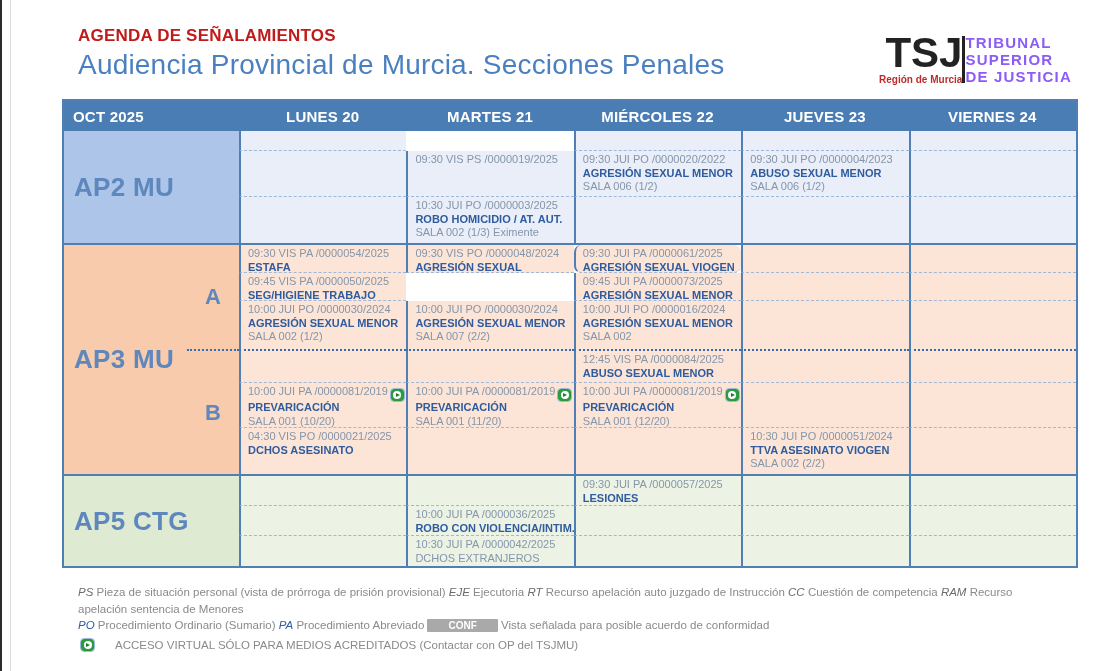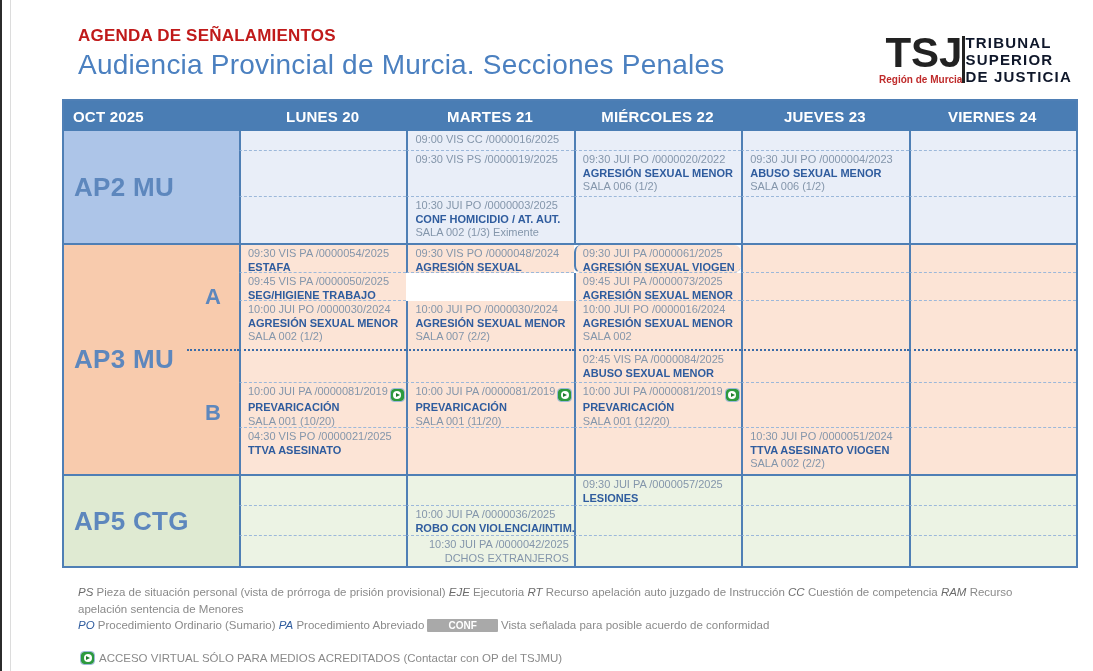--- a/index.html
+++ b/index.html
@@ -19,21 +19,21 @@
   
   .hdr{padding:26px 0 0 16px;display:flex;justify-content:space-between;align-items:flex-start}
   .eyebrow{font-size:17px;font-weight:bold;color:var(--title-red);letter-spacing:.2px}
   .page-title{font-size:28px;font-weight:400;color:var(--title-blue);margin-top:3px;letter-spacing:.2px}
   .logo{display:flex;align-items:stretch;margin:8px 6px 0 0}
   .logo-left{display:flex;flex-direction:column;align-items:flex-end}
   .logo-tsj{font-size:42px;font-weight:bold;color:#222;line-height:38px;letter-spacing:0px}
   .logo-region{font-size:10px;font-weight:bold;color:#bf2b2b;margin-top:2px}
   .logo-bar{width:3px;background:#222;margin:2px 0}
   .logo-right{display:flex;flex-direction:column;justify-content:center;gap:0}
-  .logo-right span{font-size:15px;font-weight:bold;color:#0f172a;letter-spacing:1.2px;line-height:17px}
+  .logo-right span{font-size:15px;font-weight:bold;color:#8b5cf6;letter-spacing:1.2px;line-height:17px}
 
   
   .agenda{margin-top:14px;border:2px solid var(--blue-border)}
   .thead{display:grid;grid-template-columns:175px repeat(5,1fr);background:var(--header-bg);height:30px;align-items:center}
   .thead .th{color:#fff;font-weight:bold;font-size:15px;text-align:center;letter-spacing:.2px}
   .thead .th.month{text-align:left;padding-left:9px}
 
   .section{display:grid;grid-template-columns:123px 52px repeat(5,1fr)}
   .section + .section{border-top:2px solid var(--blue-border)}
   .sec-label{display:flex;align-items:center;padding-left:10px;font-size:26px;font-weight:bold;color:var(--label-text);letter-spacing:.3px}
@@ -50,21 +50,21 @@
   .ln{font-size:11px;line-height:13.5px;white-space:nowrap}
   .ln.meta,.ln.meta2{color:var(--meta-text)}
   .ln.desc{color:var(--desc-text);font-weight:bold}
 
   
   .legend{margin-top:16px;padding-left:16px;width:1000px;color:var(--legend-text);font-size:11.5px;line-height:16.5px}
   .ab{font-style:italic;font-weight:normal}
   .ab.g{color:#6b6b6b}
   .ab.b{color:var(--desc-text)}
   .conf-badge{background:var(--conf-bg);color:#fff;font-weight:bold;font-size:10px;padding:1px 21px;border-radius:1px}
-  .lg3{display:flex;align-items:center;gap:5px;margin-top:15px}
+  .lg3{display:flex;align-items:center;gap:21px;margin-top:2px}
 
   
   .v-icon{display:inline-flex;align-items:center;justify-content:center;width:13px;height:12px;background:var(--icon-green);
     border:1px solid #14632209;outline:1px solid #9cb8da;border-radius:3px;vertical-align:-2px;margin-left:3px;flex:none}
   .vi-c{display:flex;align-items:center;justify-content:center;width:8px;height:8px;background:#fff;border-radius:50%}
   .vi-t{width:0;height:0;border-left:4px solid #1d7a2c;border-top:2.5px solid transparent;border-bottom:2.5px solid transparent;margin-left:1px}
 </style>
 </head>
 <body>
 
@@ -98,23 +98,20 @@
       <div class="th">LUNES 20</div>
       <div class="th">MARTES 21</div>
       <div class="th">MIÉRCOLES 22</div>
       <div class="th">JUEVES 23</div>
       <div class="th">VIERNES 24</div>
     </div>
     <div id="sections">
         <div class="section s-ap2" style="grid-template-rows: 20px 46px 46px;">
           <div class="sec-label" style="grid-area: 1 / 1 / 4 / 3;">AP2 MU</div>
           <div class="cell rb" style="grid-area: 1 / 3 / 2 / 4;"></div>
-          <div class="cell rb" style="grid-area: 1 / 4 / 2 / 5;">
-            <div class="ln meta">09:00 VIS CC /0000016/2025</div>
-          </div>
           <div class="cell rb" style="grid-area: 1 / 5 / 2 / 6;"></div>
           <div class="cell rb" style="grid-area: 1 / 6 / 2 / 7;"></div>
           <div class="cell rb" style="grid-area: 1 / 7 / 2 / 8;"></div>
           <div class="cell rb" style="grid-area: 2 / 3 / 3 / 4;"></div>
           <div class="cell rb" style="grid-area: 2 / 4 / 3 / 5;">
             <div class="ln meta">09:30 VIS PS /0000019/2025</div>
           </div>
           <div class="cell rb" style="grid-area: 2 / 5 / 3 / 6;">
             <div class="ln meta">09:30 JUI PO /0000020/2022</div>
             <div class="ln desc">AGRESIÓN SEXUAL MENOR</div>
@@ -122,21 +119,21 @@
           </div>
           <div class="cell rb" style="grid-area: 2 / 6 / 3 / 7;">
             <div class="ln meta">09:30 JUI PO /0000004/2023</div>
             <div class="ln desc">ABUSO SEXUAL MENOR</div>
             <div class="ln meta">SALA 006 (1/2)</div>
           </div>
           <div class="cell rb" style="grid-area: 2 / 7 / 3 / 8;"></div>
           <div class="cell" style="grid-area: 3 / 3 / 4 / 4;"></div>
           <div class="cell" style="grid-area: 3 / 4 / 4 / 5;">
             <div class="ln meta">10:30 JUI PO /0000003/2025</div>
-            <div class="ln desc">CONF HOMICIDIO / AT. AUT.</div>
+            <div class="ln desc">ROBO HOMICIDIO / AT. AUT.</div>
             <div class="ln meta">SALA 002 (1/3) Eximente</div>
           </div>
           <div class="cell" style="grid-area: 3 / 5 / 4 / 6;"></div>
           <div class="cell" style="grid-area: 3 / 6 / 4 / 7;"></div>
           <div class="cell" style="grid-area: 3 / 7 / 4 / 8;"></div>
         </div>
         <div class="section s-ap3" style="grid-template-rows: 28px 28px 50px 32px 45px 46px;">
           <div class="sec-label" style="grid-area: 1 / 1 / 7 / 2;">AP3 MU</div>
           <div class="sub-label divider" style="grid-area: 1 / 2 / 4 / 3;">A</div>
           <div class="sub-label" style="grid-area: 4 / 2 / 7 / 3;">B</div>
@@ -180,21 +177,21 @@
           <div class="cell divider" style="grid-area: 3 / 5 / 4 / 6;">
             <div class="ln meta">10:00 JUI PO /0000016/2024</div>
             <div class="ln desc">AGRESIÓN SEXUAL MENOR</div>
             <div class="ln meta">SALA 002</div>
           </div>
           <div class="cell divider" style="grid-area: 3 / 6 / 4 / 7;"></div>
           <div class="cell divider" style="grid-area: 3 / 7 / 4 / 8;"></div>
           <div class="cell rb" style="grid-area: 4 / 3 / 5 / 4;"></div>
           <div class="cell rb" style="grid-area: 4 / 4 / 5 / 5;"></div>
           <div class="cell rb" style="grid-area: 4 / 5 / 5 / 6;">
-            <div class="ln meta">02:45 VIS PA /0000084/2025</div>
+            <div class="ln meta">12:45 VIS PA /0000084/2025</div>
             <div class="ln desc">ABUSO SEXUAL MENOR</div>
           </div>
           <div class="cell rb" style="grid-area: 4 / 6 / 5 / 7;"></div>
           <div class="cell rb" style="grid-area: 4 / 7 / 5 / 8;"></div>
           <div class="cell rb" style="grid-area: 5 / 3 / 6 / 4;">
             <div class="ln meta">10:00 JUI PA /0000081/2019<span class="v-icon">
                 <span class="vi-c">
                   <span class="vi-t"></span>
                 </span>
               </span></div>
@@ -216,21 +213,21 @@
                   <span class="vi-t"></span>
                 </span>
               </span></div>
             <div class="ln desc">PREVARICACIÓN</div>
             <div class="ln meta">SALA 001 (12/20)</div>
           </div>
           <div class="cell rb" style="grid-area: 5 / 6 / 6 / 7;"></div>
           <div class="cell rb" style="grid-area: 5 / 7 / 6 / 8;"></div>
           <div class="cell" style="grid-area: 6 / 3 / 7 / 4;">
             <div class="ln meta">04:30 VIS PO /0000021/2025</div>
-            <div class="ln desc">TTVA ASESINATO</div>
+            <div class="ln desc">DCHOS ASESINATO</div>
           </div>
           <div class="cell" style="grid-area: 6 / 4 / 7 / 5;"></div>
           <div class="cell" style="grid-area: 6 / 5 / 7 / 6;"></div>
           <div class="cell" style="grid-area: 6 / 6 / 7 / 7;">
             <div class="ln meta">10:30 JUI PO /0000051/2024</div>
             <div class="ln desc">TTVA ASESINATO VIOGEN</div>
             <div class="ln meta">SALA 002 (2/2)</div>
           </div>
           <div class="cell" style="grid-area: 6 / 7 / 7 / 8;"></div>
         </div>
@@ -246,21 +243,21 @@
           <div class="cell rb" style="grid-area: 1 / 7 / 2 / 8;"></div>
           <div class="cell rb" style="grid-area: 2 / 3 / 3 / 4;"></div>
           <div class="cell rb" style="grid-area: 2 / 4 / 3 / 5;">
             <div class="ln meta">10:00 JUI PA /0000036/2025</div>
             <div class="ln desc">ROBO CON VIOLENCIA/INTIM.</div>
           </div>
           <div class="cell rb" style="grid-area: 2 / 5 / 3 / 6;"></div>
           <div class="cell rb" style="grid-area: 2 / 6 / 3 / 7;"></div>
           <div class="cell rb" style="grid-area: 2 / 7 / 3 / 8;"></div>
           <div class="cell" style="grid-area: 3 / 3 / 4 / 4;"></div>
-          <div class="cell" style="grid-area: 3 / 4 / 4 / 5; text-align: right;">
+          <div class="cell" style="grid-area: 3 / 4 / 4 / 5;">
             <div class="ln meta">10:30 JUI PA /0000042/2025</div>
             <div class="ln meta2">DCHOS EXTRANJEROS</div>
           </div>
           <div class="cell" style="grid-area: 3 / 5 / 4 / 6;"></div>
           <div class="cell" style="grid-area: 3 / 6 / 4 / 7;"></div>
           <div class="cell" style="grid-area: 3 / 7 / 4 / 8;"></div>
         </div>
       </div>
   </div>
 

